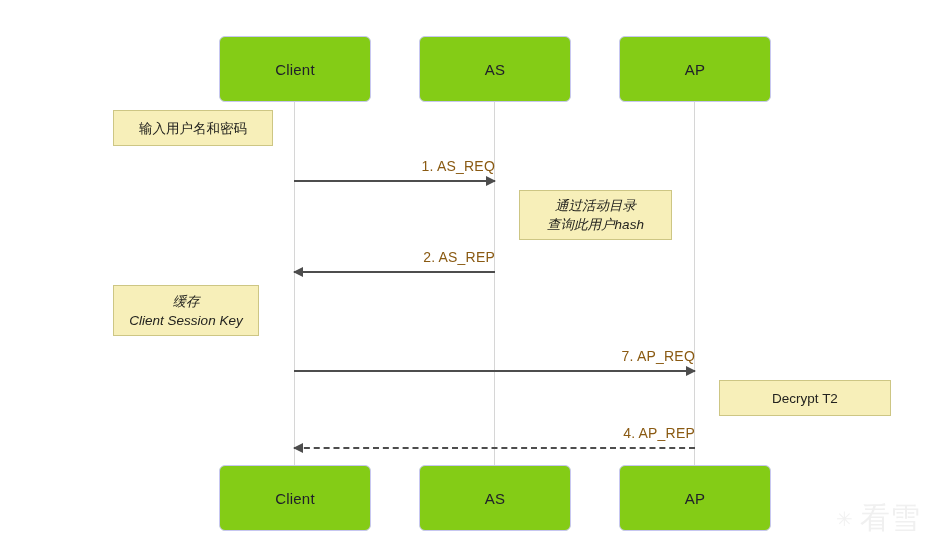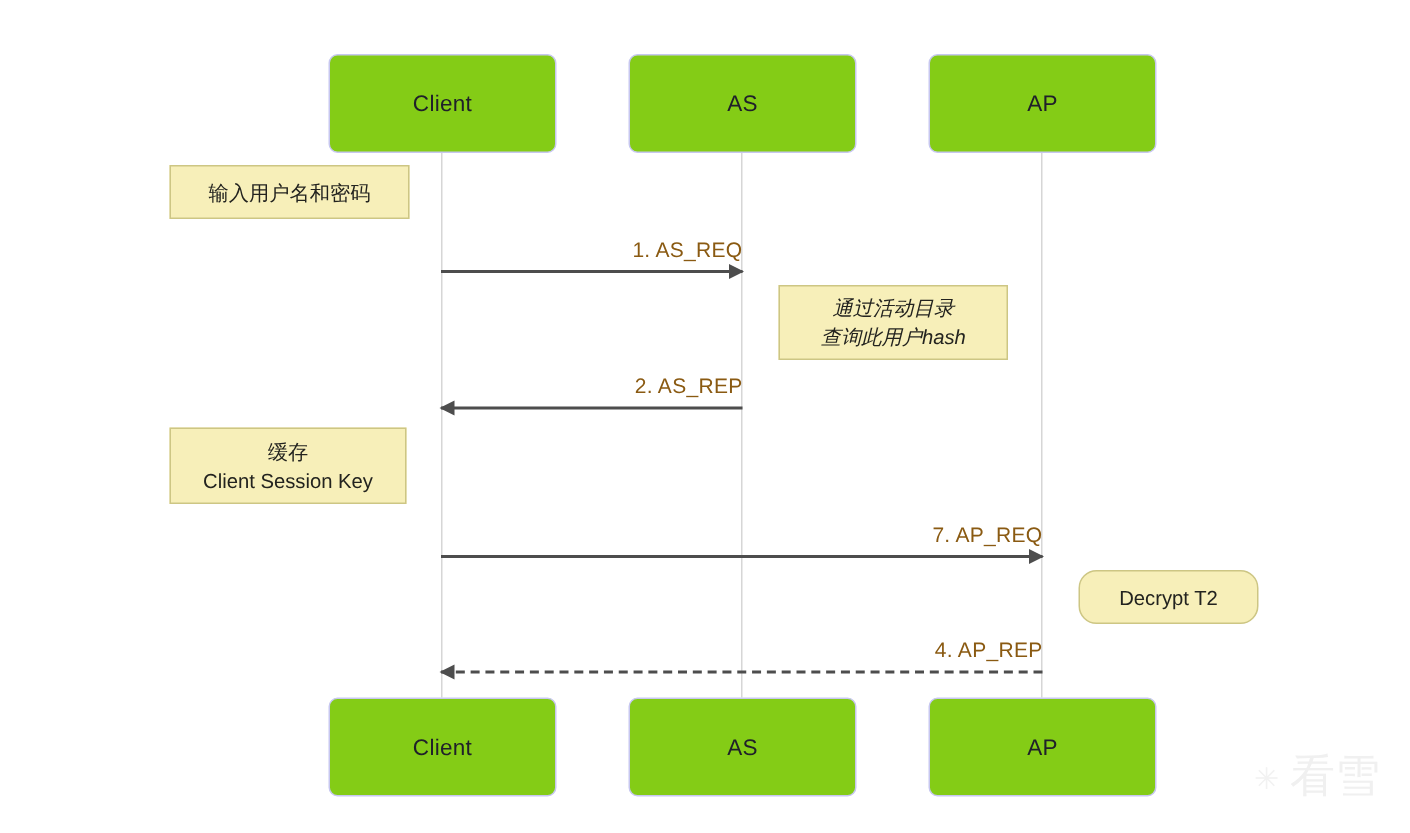--- a/index.html
+++ b/index.html
@@ -189,26 +189,26 @@
 
   <div class="note" style="left:113px; top:110px; width:160px; height:36px;">
     <span class="nl">输入用户名和密码</span>
   </div>
 
   <div class="note" style="left:519px; top:190px; width:153px; height:50px;font-style:italic;">
     <span class="nl">通过活动目录</span>
     <span class="nl">查询此用户hash</span>
   </div>
 
-  <div class="note" style="left:113px; top:285px; width:158px; height:51px;">
+  <div class="note" style="left:113px; top:285px; width:146px; height:51px;font-style:italic;">
     <span class="nl">缓存</span>
     <span class="nl">Client Session Key</span>
   </div>
 
-  <div class="note" style="left:719px; top:380px; width:120px; height:36px;border-radius:12px;">
+  <div class="note" style="left:719px; top:380px; width:172px; height:36px;">
     <span class="nl">Decrypt T2</span>
   </div>
 
   <div id="watermark">
     <span class="wm-mark">✳</span>
     <span class="wm-text">看雪</span>
   </div>
 
 </div>
 

